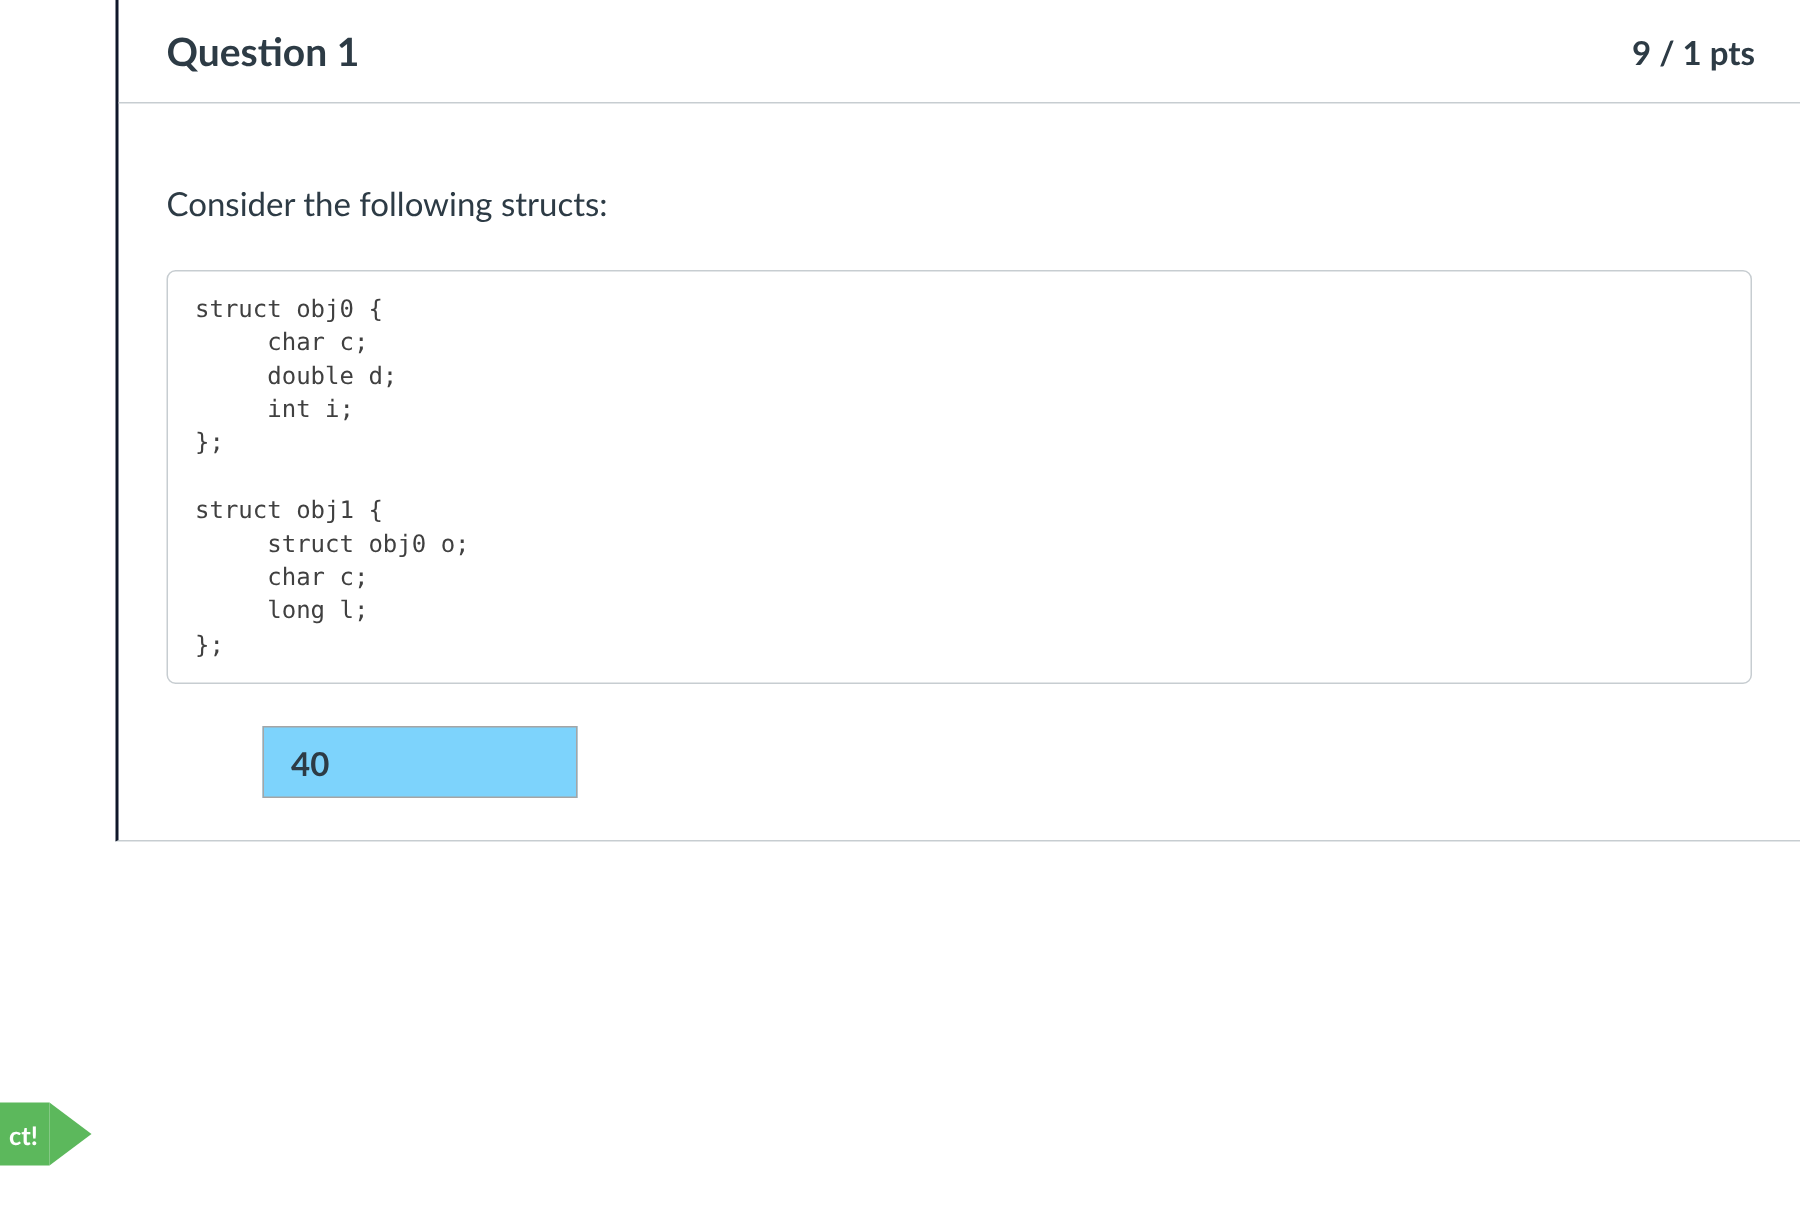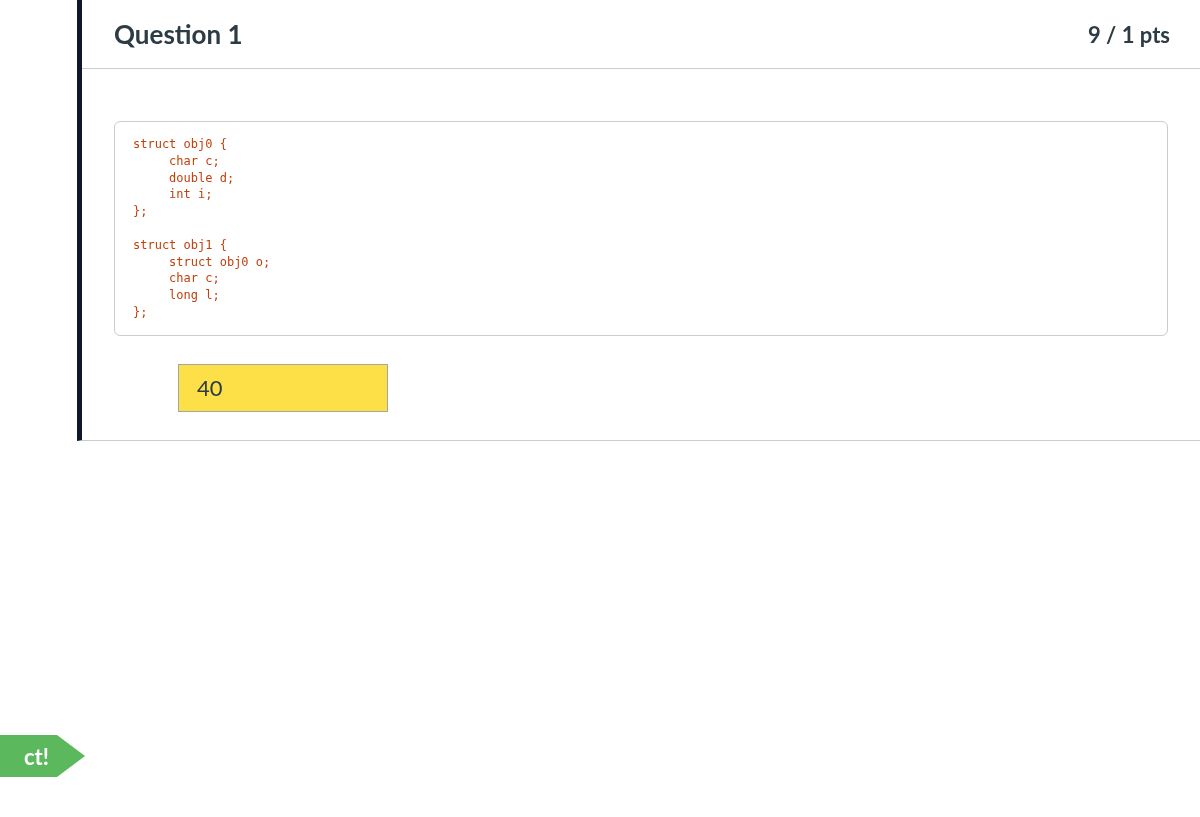--- a/index.html
+++ b/index.html
@@ -13,21 +13,21 @@
   .page {
     width: 1200px;
     height: 817px;
     position: relative;
   }
   .question-card {
     position: absolute;
     left: 77px;
     top: 0;
     right: 0;
-    border-left: 5px solid #0f172a;
+    border-left: 2px solid #0f172a;
     border-bottom: 1px solid #c7cdd1;
   }
   .question-header {
     display: flex;
     justify-content: space-between;
     align-items: center;
     padding: 18px 30px 18px 32px;
     border-bottom: 1px solid #c7cdd1;
   }
   .question-title {
@@ -47,84 +47,86 @@
     color: #2d3b45;
   }
   .prompt-line {
     margin: 0 0 28px 0;
   }
   .code-block {
     border: 1px solid #c7cdd1;
     border-radius: 6px;
     padding: 14px 18px 14px 18px;
     font-family: "Menlo", "Monaco", "Consolas", monospace;
-    font-size: 12px;
+    font-size: 16px;
     line-height: 1.4;
     white-space: pre;
-    color: #c2410c;
+    color: #404040;
     margin: 0 0 28px 0;
   }
   .question-line {
     margin: 22px 0 20px 0;
   }
   .hint-line {
     margin: 0 0 48px 0;
   }
   .answer-row {
     display: flex;
     align-items: center;
     padding-left: 64px;
   }
   .answer-box {
     border: 1px solid #a5a5a5;
-    background: #fde047;
+    background: #7dd3fc;
     color: #2d3b45;
     font-size: 22px;
     padding: 10px 18px;
     width: 210px;
     height: 48px;
     font-family: inherit;
+    font-weight: bold;
   }
 
   .correct-flag {
     position: absolute;
     left: 0;
     top: 735px;
     height: 42px;
     display: flex;
     align-items: stretch;
   }
   .flag-body {
     background: #5cb85c;
     color: #fff;
-    font-size: 22px;
+    font-size: 17px;
     font-weight: 700;
     display: flex;
     align-items: center;
-    padding: 0 8px 0 24px;
+    padding: 0 8px 0 6px;
   }
   .flag-arrow {
     width: 0;
     height: 0;
     border-top: 21px solid transparent;
     border-bottom: 21px solid transparent;
     border-left: 28px solid #5cb85c;
   }
 </style>
 </head>
 <body>
 
 <div class="page">
 
   <div class="question-card">
     <div class="question-header">
       <div class="question-title">Question 1</div>
       <div class="question-points">9 / 1 pts</div>
     </div>
     <div class="question-body">
+      <p class="prompt-line">Consider the following structs:</p>
       <pre class="code-block">struct obj0 {
      char c;
      double d;
      int i;
 };
 
 struct obj1 {
      struct obj0 o;
      char c;
      long l;

